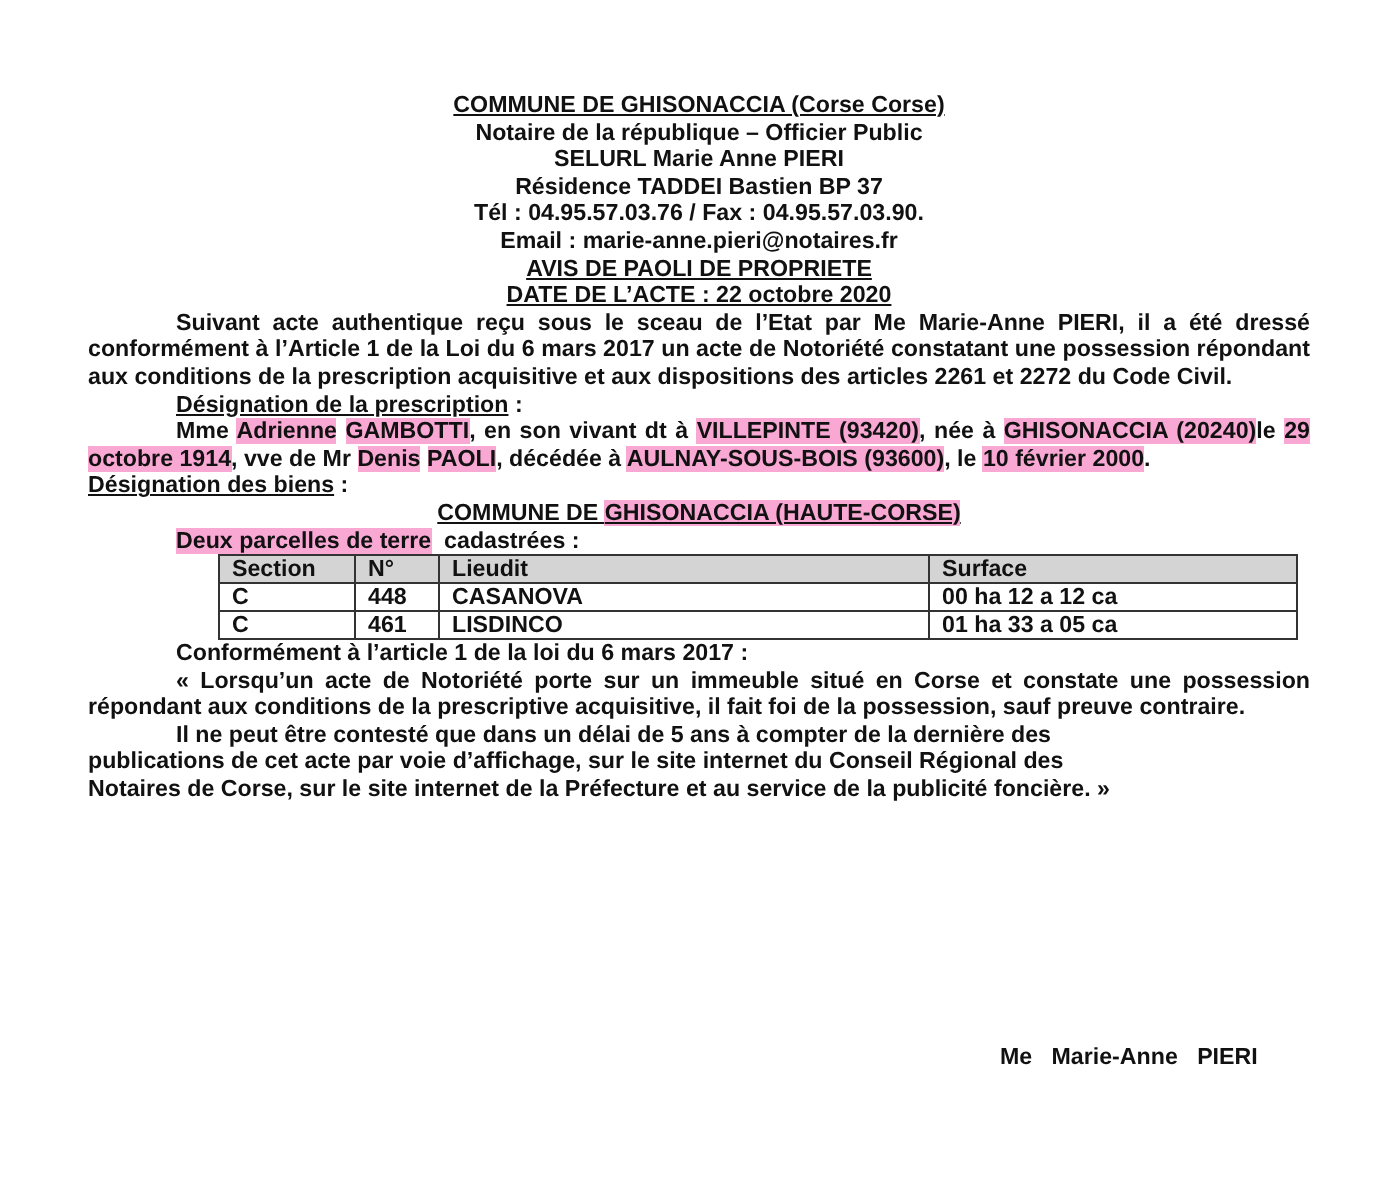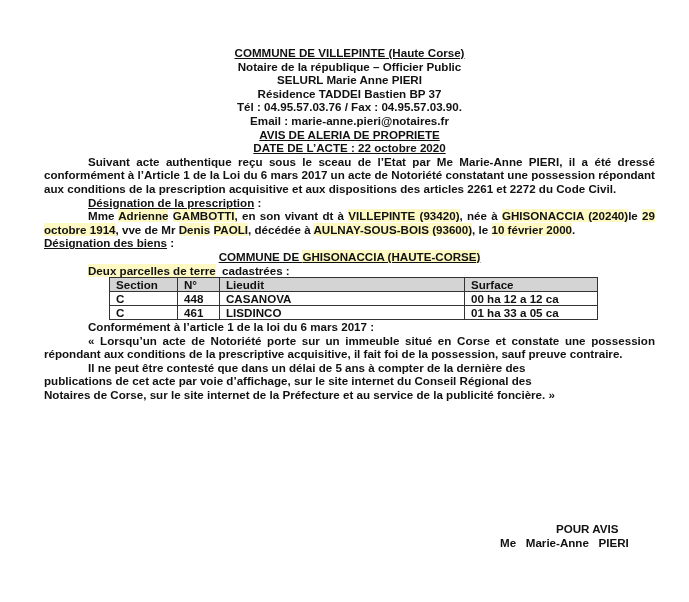--- a/index.html
+++ b/index.html
@@ -4,50 +4,50 @@
 <style>
   html, body { margin: 0; padding: 0; background: #ffffff; }
   body {
     width: 689px; height: 602px; position: relative; overflow: hidden;
     font-family: "Liberation Sans", sans-serif;
     font-weight: bold; font-size: 11.6px; color: #111111;
   }
   .doc { position: absolute; left: 44px; top: 46px; width: 611px; line-height: 13.6px; }
   .center { text-align: center; }
   .u { text-decoration: underline; }
-  .hl { background: #fef9c3; }
+  .hl { background: #f9a8d4; }
   .just { text-align: justify; text-align-last: left; }
   .p { margin: 0; }
   .indent { text-indent: 44px; }
   .indent-blk { padding-left: 44px; }
   table.parcels {
-    border-collapse: collapse; margin-left: 65px; width: 489px;
+    border-collapse: collapse; margin-left: 65px; width: 540px;
     font-size: 11.6px; font-weight: bold;
   }
   table.parcels td, table.parcels th {
     border: 1px solid #333; padding: 0 6px; height: 13px; line-height: 13px;
     text-align: left; font-weight: bold;
   }
   table.parcels th { background: #d4d4d4; }
   .col-sec { width: 55px; } .col-num { width: 29px; } .col-lieu { width: 232px; margin-left: 24px; }
   .sign { position: absolute; left: 500px; top: 522px; width: 160px; line-height: 13.6px; }
   .sign .l1 { padding-left: 56px; }
 </style>
 </head>
 <body>
 
 <div class="doc">
   <div class="center">
-    <div class="u">COMMUNE DE VILLEPINTE (Haute Corse)</div>
+    <div class="u">COMMUNE DE GHISONACCIA (Corse Corse)</div>
     <div>Notaire de la république – Officier Public</div>
     <div>SELURL Marie Anne PIERI</div>
     <div>Résidence TADDEI Bastien BP 37</div>
     <div>Tél : 04.95.57.03.76 / Fax : 04.95.57.03.90.</div>
     <div>Email : marie-anne.pieri@notaires.fr</div>
-    <div class="u">AVIS DE ALERIA DE PROPRIETE</div>
+    <div class="u">AVIS DE PAOLI DE PROPRIETE</div>
     <div class="u">DATE DE L’ACTE : 22 octobre 2020</div>
   </div>
 
   <p class="p just indent">Suivant acte authentique reçu sous le sceau de l’Etat par Me Marie-Anne PIERI, il a été dressé conformément à l’Article 1 de la Loi du 6 mars 2017 un acte de Notoriété constatant une possession répondant aux conditions de la prescription acquisitive et aux dispositions des articles 2261 et 2272 du Code Civil.</p>
 
   <div class="indent-blk"><span class="u">Désignation de la prescription</span><span> :</span></div>
   <p class="p just indent"><span>Mme </span><span class="hl">Adrienne</span><span> </span><span class="hl">GAMBOTTI</span><span>, en son vivant dt à </span><span class="hl">VILLEPINTE (93420)</span><span>, née à </span><span class="hl">GHISONACCIA (20240)</span><span>le </span><span class="hl">29 octobre 1914</span><span>, vve de Mr </span><span class="hl">Denis</span><span> </span><span class="hl">PAOLI</span><span>, décédée à </span><span class="hl">AULNAY-SOUS-BOIS (93600)</span><span>, le </span><span class="hl">10 février 2000</span><span>.</span></p>
 
   <div><span class="u">Désignation des biens</span><span> :</span></div>
   <div class="center u"><span>COMMUNE DE </span><span class="hl">GHISONACCIA (HAUTE-CORSE)</span></div>
@@ -77,15 +77,14 @@
     </table>
 
   <div class="indent-blk">Conformément à l’article 1 de la loi du 6 mars 2017 :</div>
   <p class="p just indent">« Lorsqu’un acte de Notoriété porte sur un immeuble situé en Corse et constate une possession répondant aux conditions de la prescriptive acquisitive, il fait foi de la possession, sauf preuve contraire.</p>
   <div class="indent-blk">Il ne peut être contesté que dans un délai de 5 ans à compter de la dernière des</div>
   <div>publications de cet acte par voie d’affichage, sur le site internet du Conseil Régional des</div>
   <div>Notaires de Corse, sur le site internet de la Préfecture et au service de la publicité foncière. »</div>
 </div>
 
 <div class="sign">
-  <div class="l1">POUR AVIS</div>
   <div style="white-space:pre">Me   Marie-Anne   PIERI</div>
 </div>
 
 </body></html>

